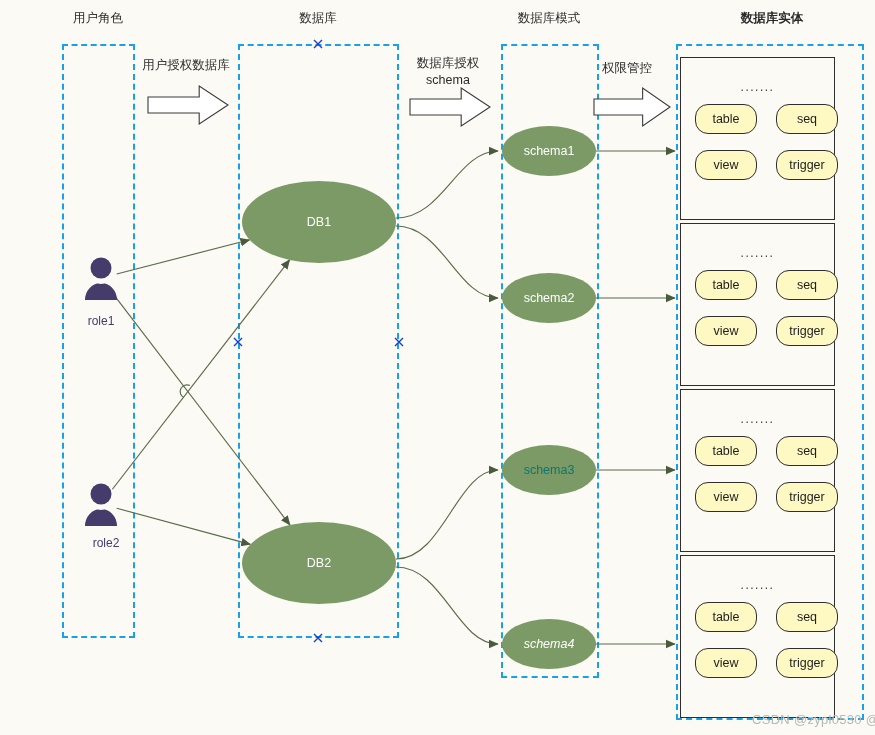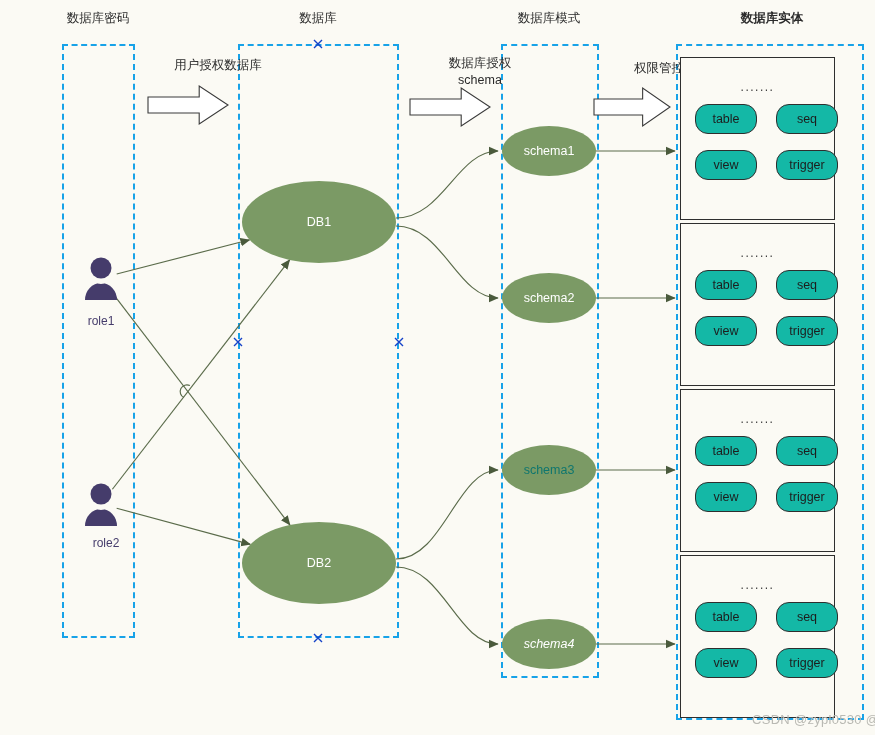--- a/index.html
+++ b/index.html
@@ -26,21 +26,20 @@
     background:transparent;
   }
   .flow-label{
     position:absolute;
     font-size:12.5px;
     color:#2b2b2b;
     text-align:center;
     line-height:17px;
     white-space:pre-line;
     transform:translateX(-50%);
-    margin-left:32px;
   }
   .db-note{
     position:absolute;
     font-size:12.5px;
     color:#2b2b2b;
     text-align:center;
     line-height:19px;
     transform:translateX(-50%);
     white-space:pre-line;
   }
@@ -70,21 +69,21 @@
     left:50%;
     transform:translateX(-50%);
     font-size:12px;
     letter-spacing:1.5px;
     color:#3a3a3a;
   }
   .chip{
     position:absolute;
     border:1.2px solid #2e2e2e;
     border-radius:13px;
-    background:#14b8a6;
+    background:#fef9c3;
     box-sizing:border-box;
     display:flex;
     align-items:center;
     justify-content:center;
     font-size:12.5px;
     color:#1d1d1d;
   }
   .watermark{
     position:absolute;
     font-size:13px;
@@ -99,21 +98,21 @@
 <div id="stage">
 
   <div id="zones">
       <div class="zone" style="left: 62px; top: 44px; width: 73px; height: 594px; border-color: rgb(23, 162, 232);"></div>
       <div class="zone" style="left: 238px; top: 44px; width: 161px; height: 594px; border-color: rgb(23, 162, 232);"></div>
       <div class="zone" style="left: 501px; top: 44px; width: 98px; height: 634px; border-color: rgb(23, 162, 232);"></div>
       <div class="zone" style="left: 676px; top: 44px; width: 188px; height: 676px; border-color: rgb(23, 162, 232);"></div>
     </div>
 
   <div id="col-heads">
-      <div class="col-head" style="left: 98px; top: 10px;">数据库密码</div>
+      <div class="col-head" style="left: 98px; top: 10px;">用户角色</div>
       <div class="col-head" style="left: 318px; top: 10px;">数据库</div>
       <div class="col-head" style="left: 549px; top: 10px;">数据库模式</div>
       <div class="col-head" style="left: 772px; top: 10px; font-weight: bold;">数据库实体</div>
     </div>
 
   <svg class="layer" viewBox="0 0 875 735">
     <defs>
       <marker id="ah" markerWidth="9" markerHeight="9" refX="8" refY="4.5" orient="auto">
         <path d="M0,0.8 L8.6,4.5 L0,8.2 z" fill="#4a5a3c"></path>
       </marker>

